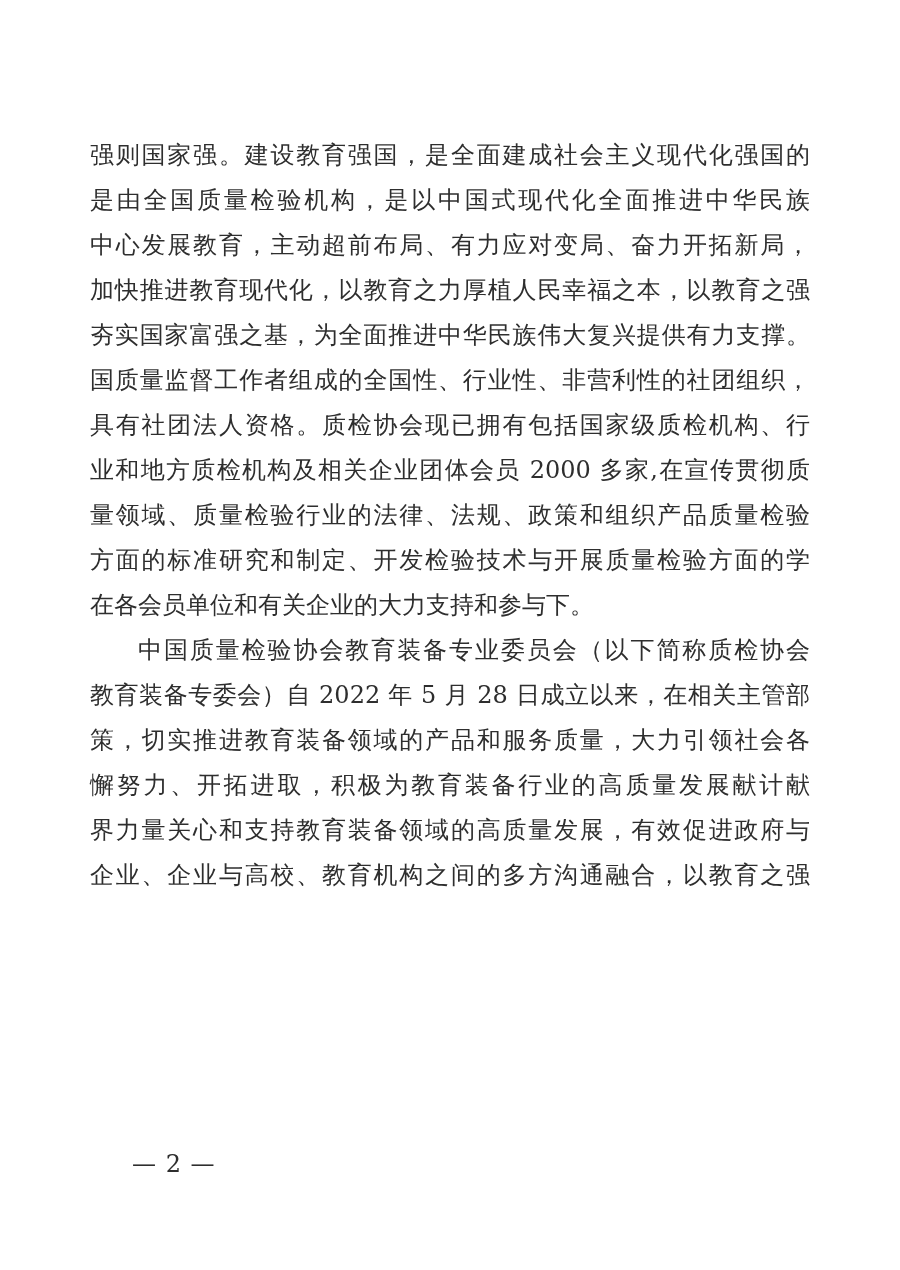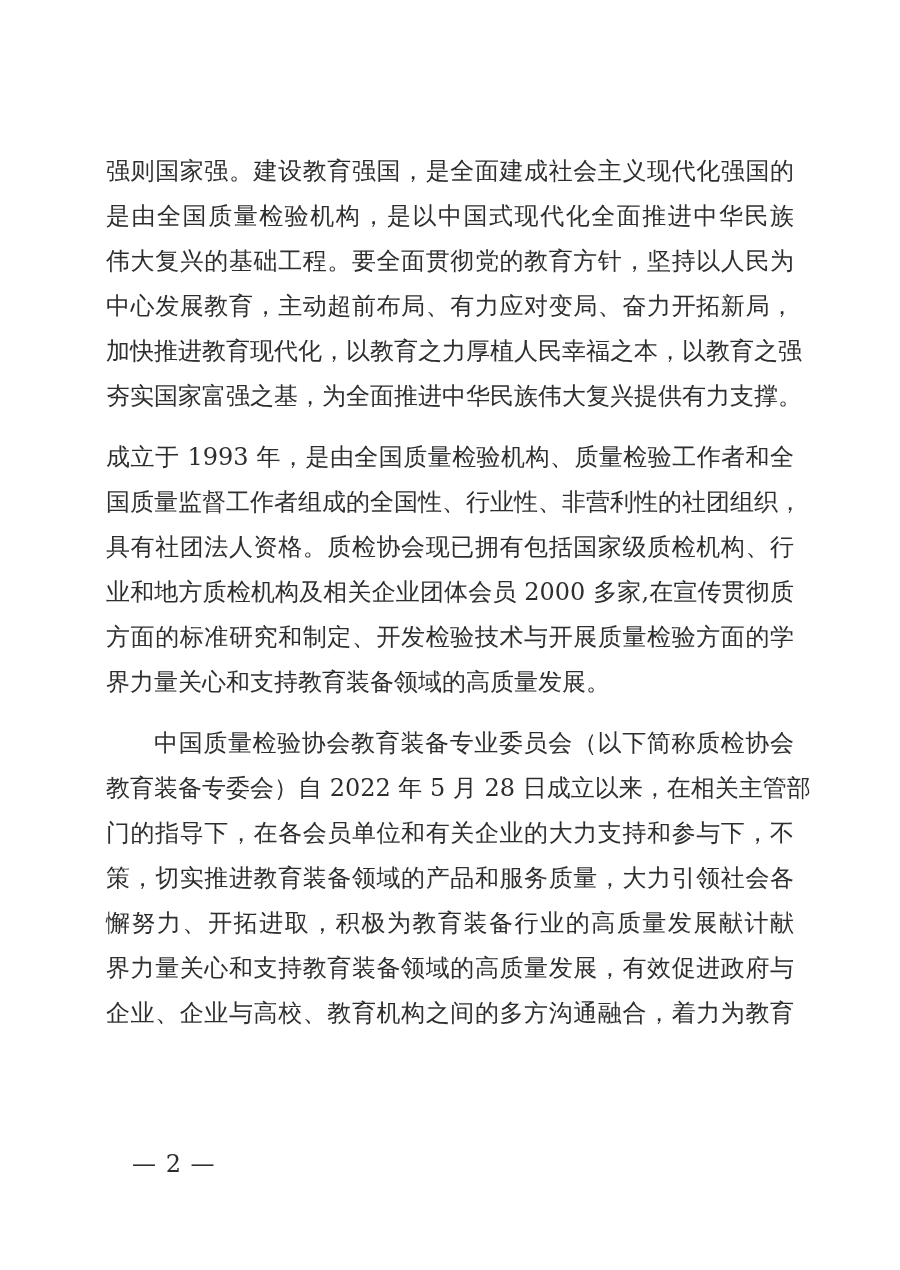--- a/index.html
+++ b/index.html
@@ -16,21 +16,21 @@
     font-family: "DejaVu Serif", "Liberation Serif", serif;
     color: #2e2e2e;
   }
   .doc-body {
     position: absolute;
     left: 90px;
     top: 133px;
     width: 720px;
   }
   .para {
-    margin: 16px;
+    margin: 0;
     padding: 0;
   }
   .line {
     height: 45px;
     line-height: 45px;
     font-size: 24px;
     letter-spacing: 0;
     white-space: nowrap;
     text-align: justify;
     text-align-last: justify;
@@ -57,41 +57,39 @@
 </style>
 </head>
 <body>
 
 <div class="page">
   <div class="doc-body">
 
     <div class="para">
       <div class="line">强则国家强。建设教育强国，是全面建成社会主义现代化强国的</div>
       <div class="line">是由全国质量检验机构，是以中国式现代化全面推进中华民族</div>
-      <div class="line">伟大复兴的基础工程。要全面贯彻党的教育方针，坚持以人民为</div>
       <div class="line">中心发展教育，主动超前布局、有力应对变局、奋力开拓新局，</div>
       <div class="line">加快推进教育现代化，以教育之力厚植人民幸福之本，以教育之强</div>
       <div class="line">夯实国家富强之基，为全面推进中华民族伟大复兴提供有力支撑。</div>
     </div>
 
     <div class="para">
-      <div class="line">成立于 1993 年，是由全国质量检验机构、质量检验工作者和全</div>
       <div class="line">国质量监督工作者组成的全国性、行业性、非营利性的社团组织，</div>
       <div class="line">具有社团法人资格。质检协会现已拥有包括国家级质检机构、行</div>
       <div class="line">业和地方质检机构及相关企业团体会员 2000 多家,在宣传贯彻质</div>
+      <div class="line">量领域、质量检验行业的法律、法规、政策和组织产品质量检验</div>
       <div class="line">方面的标准研究和制定、开发检验技术与开展质量检验方面的学</div>
-      <div class="line end">界力量关心和支持教育装备领域的高质量发展。</div>
+      <div class="line end">在各会员单位和有关企业的大力支持和参与下。</div>
     </div>
 
     <div class="para">
       <div class="line indent">中国质量检验协会教育装备专业委员会（以下简称质检协会</div>
       <div class="line">教育装备专委会）自 2022 年 5 月 28 日成立以来，在相关主管部</div>
-      <div class="line">门的指导下，在各会员单位和有关企业的大力支持和参与下，不</div>
       <div class="line">策，切实推进教育装备领域的产品和服务质量，大力引领社会各</div>
       <div class="line">懈努力、开拓进取，积极为教育装备行业的高质量发展献计献</div>
       <div class="line">界力量关心和支持教育装备领域的高质量发展，有效促进政府与</div>
-      <div class="line">企业、企业与高校、教育机构之间的多方沟通融合，着力为教育</div>
+      <div class="line">企业、企业与高校、教育机构之间的多方沟通融合，以教育之强</div>
     </div>
 
   </div>
 
   <div class="page-footer">— 2 —</div>
 </div>
 
 </body></html>

